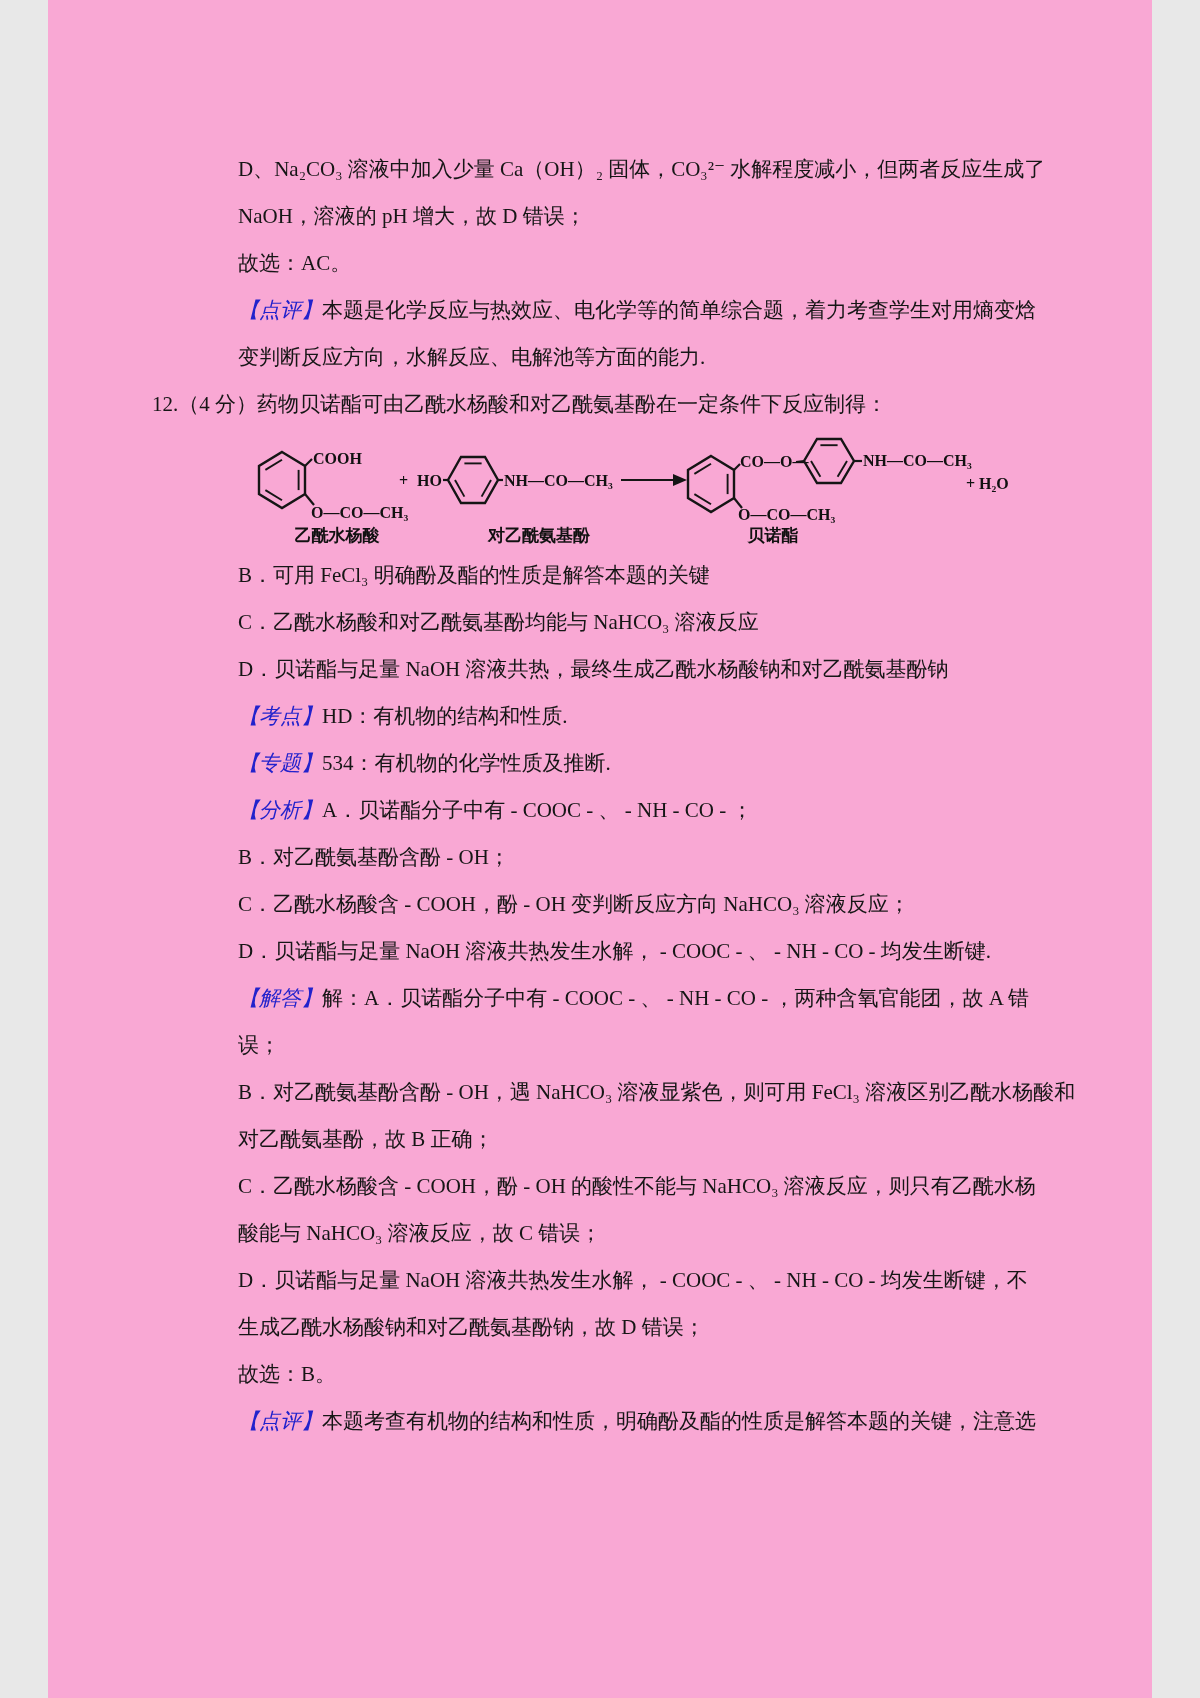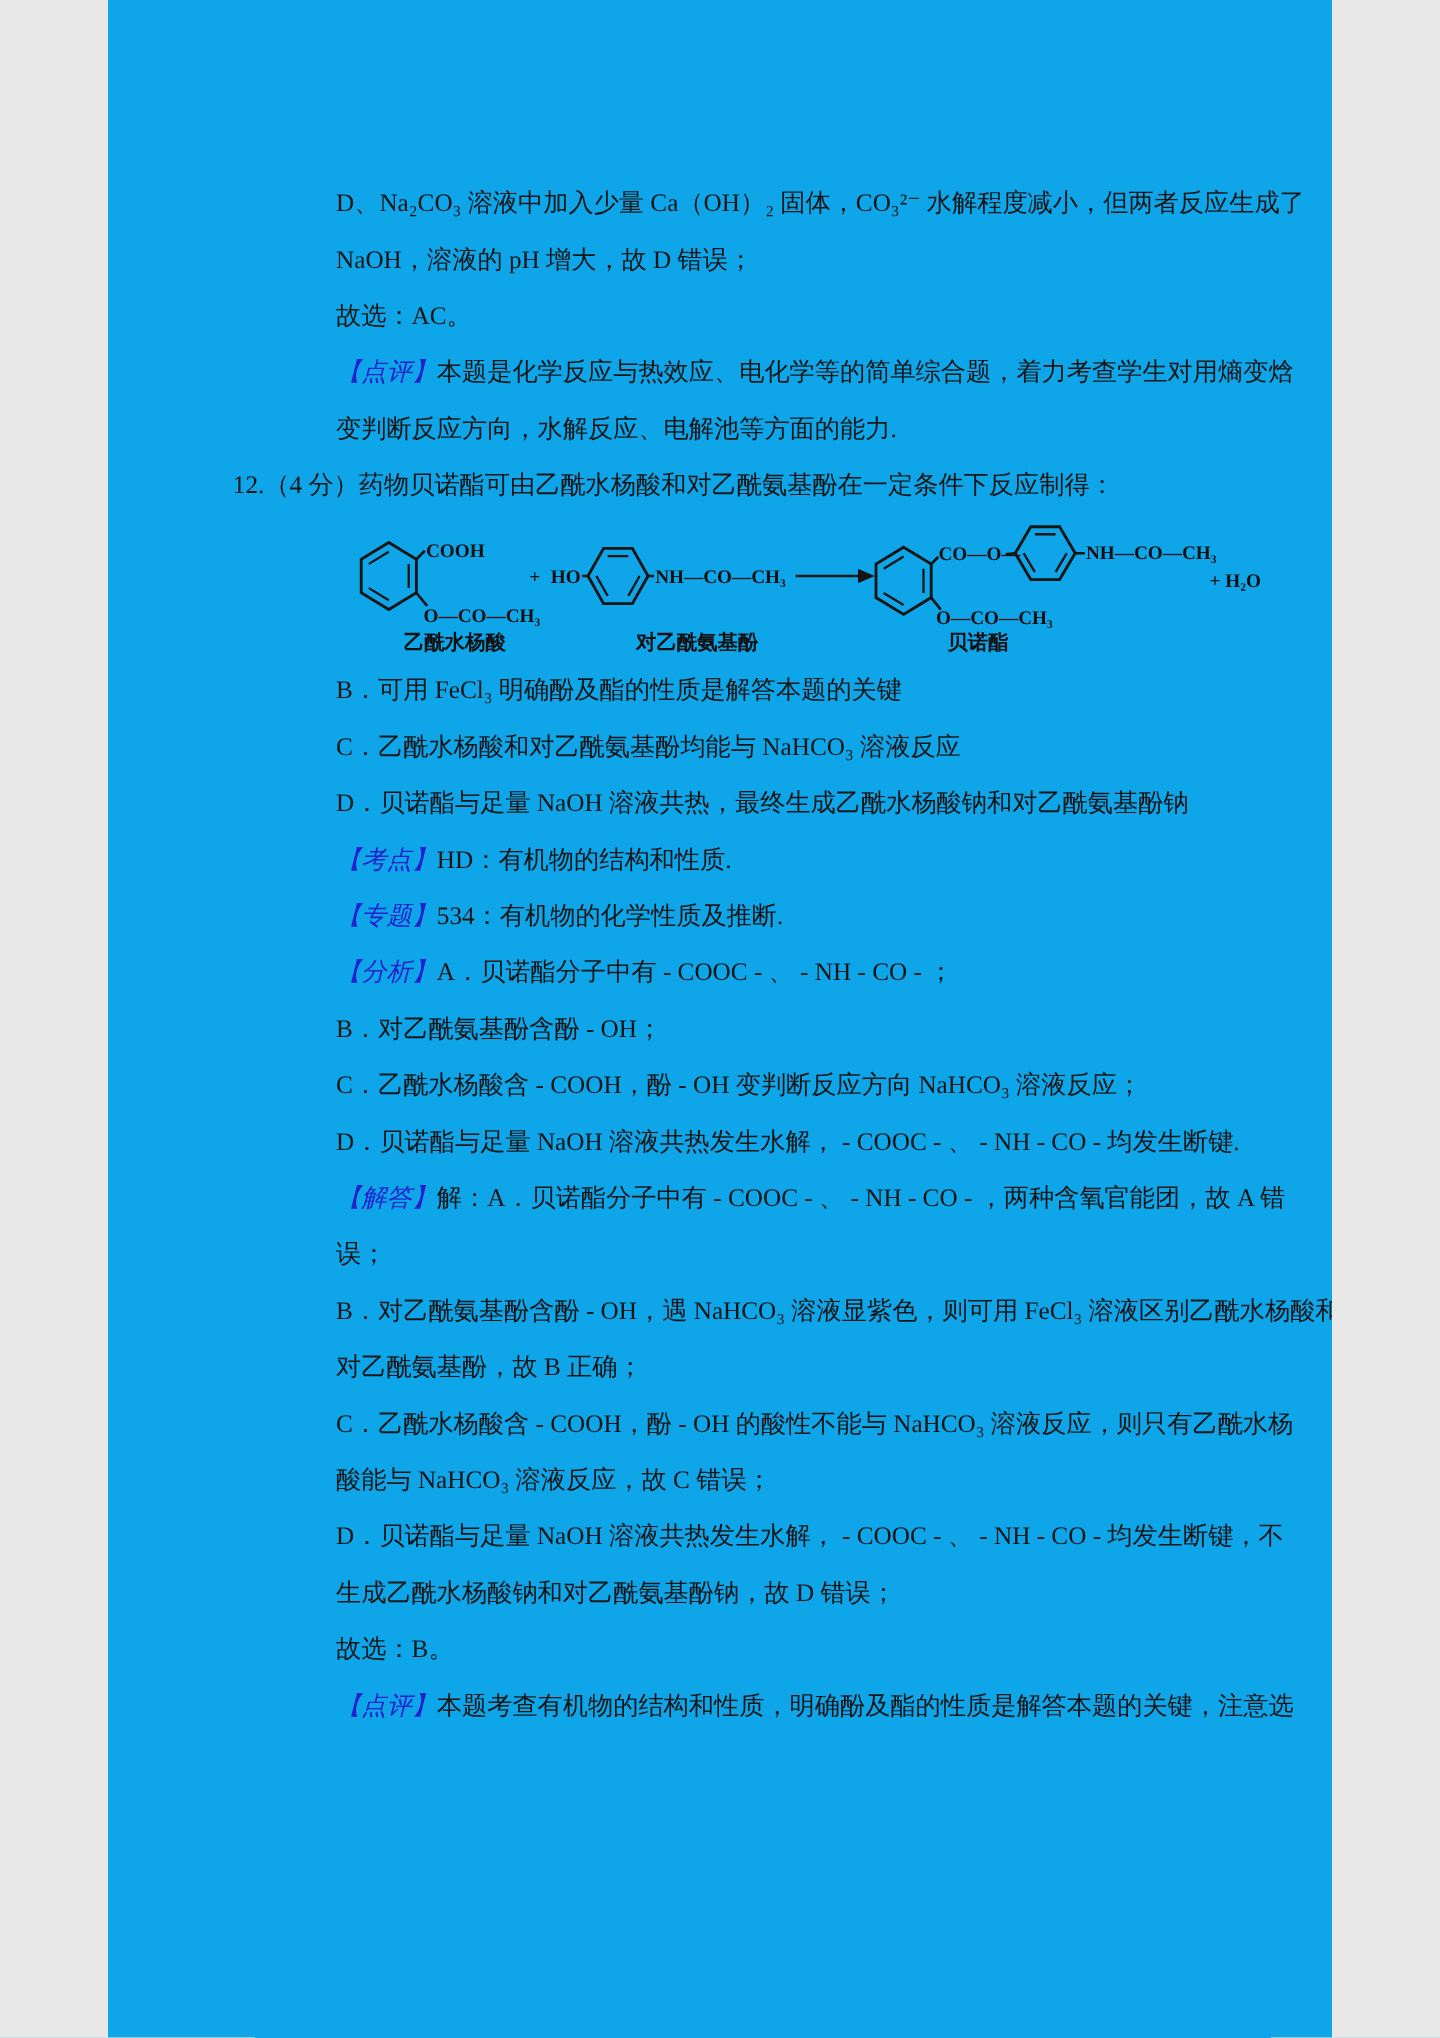--- a/index.html
+++ b/index.html
@@ -1,20 +1,20 @@
 <!DOCTYPE html>
 <html><head>
 <meta charset="utf-8">
 <style>
   html,body{margin:0;padding:0;background:#e8e8e8;}
   .page{
     position:relative;
-    width:1020px;height:1698px;
+    width:1104px;height:1698px;
     margin:0 auto;
-    background:#0ea5e9;
+    background:#f9a8d4;
     font-family:"Liberation Serif","DejaVu Serif",serif;
     color:#161616;
     overflow:hidden;
   }
   .content{position:absolute;top:146px;left:0;width:1200px;}
   .line{
     margin:0;
     padding-left:190px;
     height:47px;
     line-height:47px;

